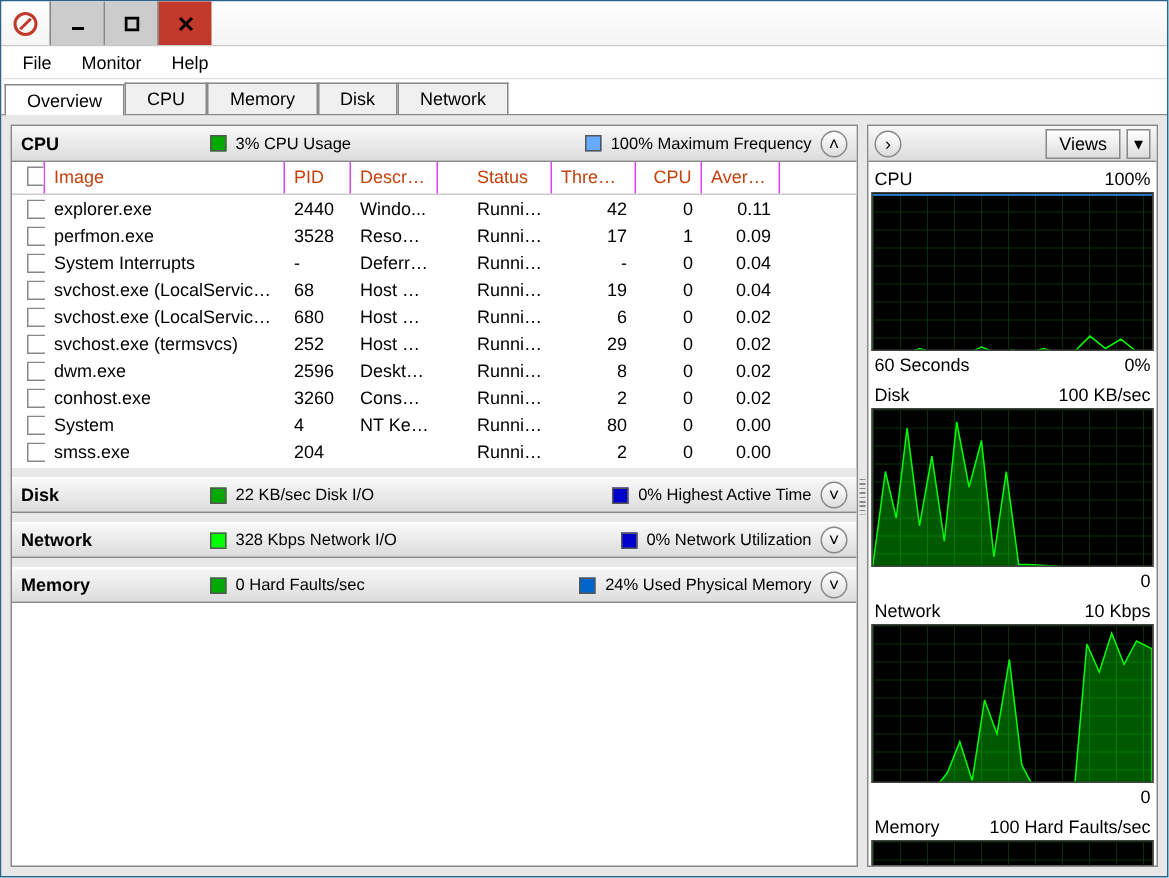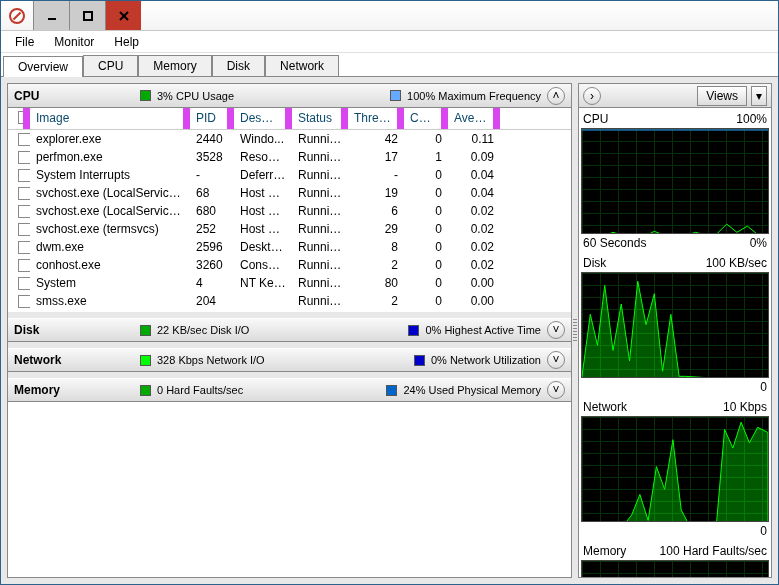--- a/index.html
+++ b/index.html
@@ -23,30 +23,30 @@
   .vsplit-grip{width:4px;height:24px;background:repeating-linear-gradient(#888,#888 1px,transparent 1px,transparent 3px);}
   .right-pane { width: 194px; background: #fff; margin: 6px 6px 6px 0; border: 1px solid #888; display:flex;flex-direction:column; overflow:hidden;}
   .section-hdr { height: 24px; background: linear-gradient(#f8f8f8,#dcdcdc); border-top:1px solid #fff; border-bottom:1px solid #888; display:flex; align-items:center; padding:0 6px; gap:6px;}
   .section-hdr.first{border-top:none;}
   .section-title { font-weight: bold; min-width: 120px;}
   .swatch { width:11px; height:11px; border:1px solid #555;}
   .hdr-text { font-size: 11px;}
   .spacer{flex:1;}
   .chevron-btn { width:18px; height:18px; border:1px solid #888; border-radius:9px; background:linear-gradient(#fff,#ddd); display:flex;align-items:center;justify-content:center; font-size:9px;}
   .col-hdr-row { height: 22px; display:flex; border-bottom:1px solid #ccc; background:#fff;}
-  .col-hdr { border-right:7px solid #d946ef; padding:3px 6px; font-size:12px; color:#0c4a6e; overflow:hidden; white-space:nowrap; text-overflow:ellipsis;}
+  .col-hdr { border-right:1px solid #d946ef; padding:3px 6px; font-size:12px; color:#c2410c; overflow:hidden; white-space:nowrap; text-overflow:ellipsis;}
   .rows { overflow:hidden auto; }
   .row { display:flex; height:18px; align-items:center;}
   .cell { padding:0 6px; font-size:12px; overflow:hidden; white-space:nowrap; text-overflow:ellipsis;}
   .cb { width:13px; height:13px; border:1px solid #888; margin:0 4px; background:#fff;}
   .col-cb{width:22px;flex:none;}
   .col-img{width:160px;flex:none;}
   .col-pid{width:44px;flex:none;text-align:left;}
   .col-desc{width:58px;flex:none;}
-  .col-status{width:56px;flex:none;}
+  .col-status{width:56px;flex:none;margin-left:20px;}
   .col-thr{width:56px;flex:none;text-align:right;}
   .col-cpu{width:44px;flex:none;text-align:right;}
   .col-avg{width:52px;flex:none;text-align:right;}
   .right-hdr{height:24px;background:linear-gradient(#f8f8f8,#dcdcdc);border-bottom:1px solid #888;display:flex;align-items:center;padding:0 4px;gap:4px;}
   .views-btn{border:1px solid #888;background:linear-gradient(#fff,#ddd);padding:1px 8px;display:flex;align-items:center;gap:4px;height:20px;text-align:center;}
   .views-arrow{border:1px solid #888;background:linear-gradient(#fff,#ddd);width:16px;height:20px;display:flex;align-items:center;justify-content:center;}
   .graphs{flex:1;overflow:hidden;padding:2px;}
   .graph-block{margin:2px 0 6px 0;}
   .graph-title-row{display:flex;justify-content:space-between;font-size:11px;padding:0 2px 2px 2px;}
   .graph-canvas{height:106px;border:1px solid #444;background:#000;position:relative;overflow:hidden;}

